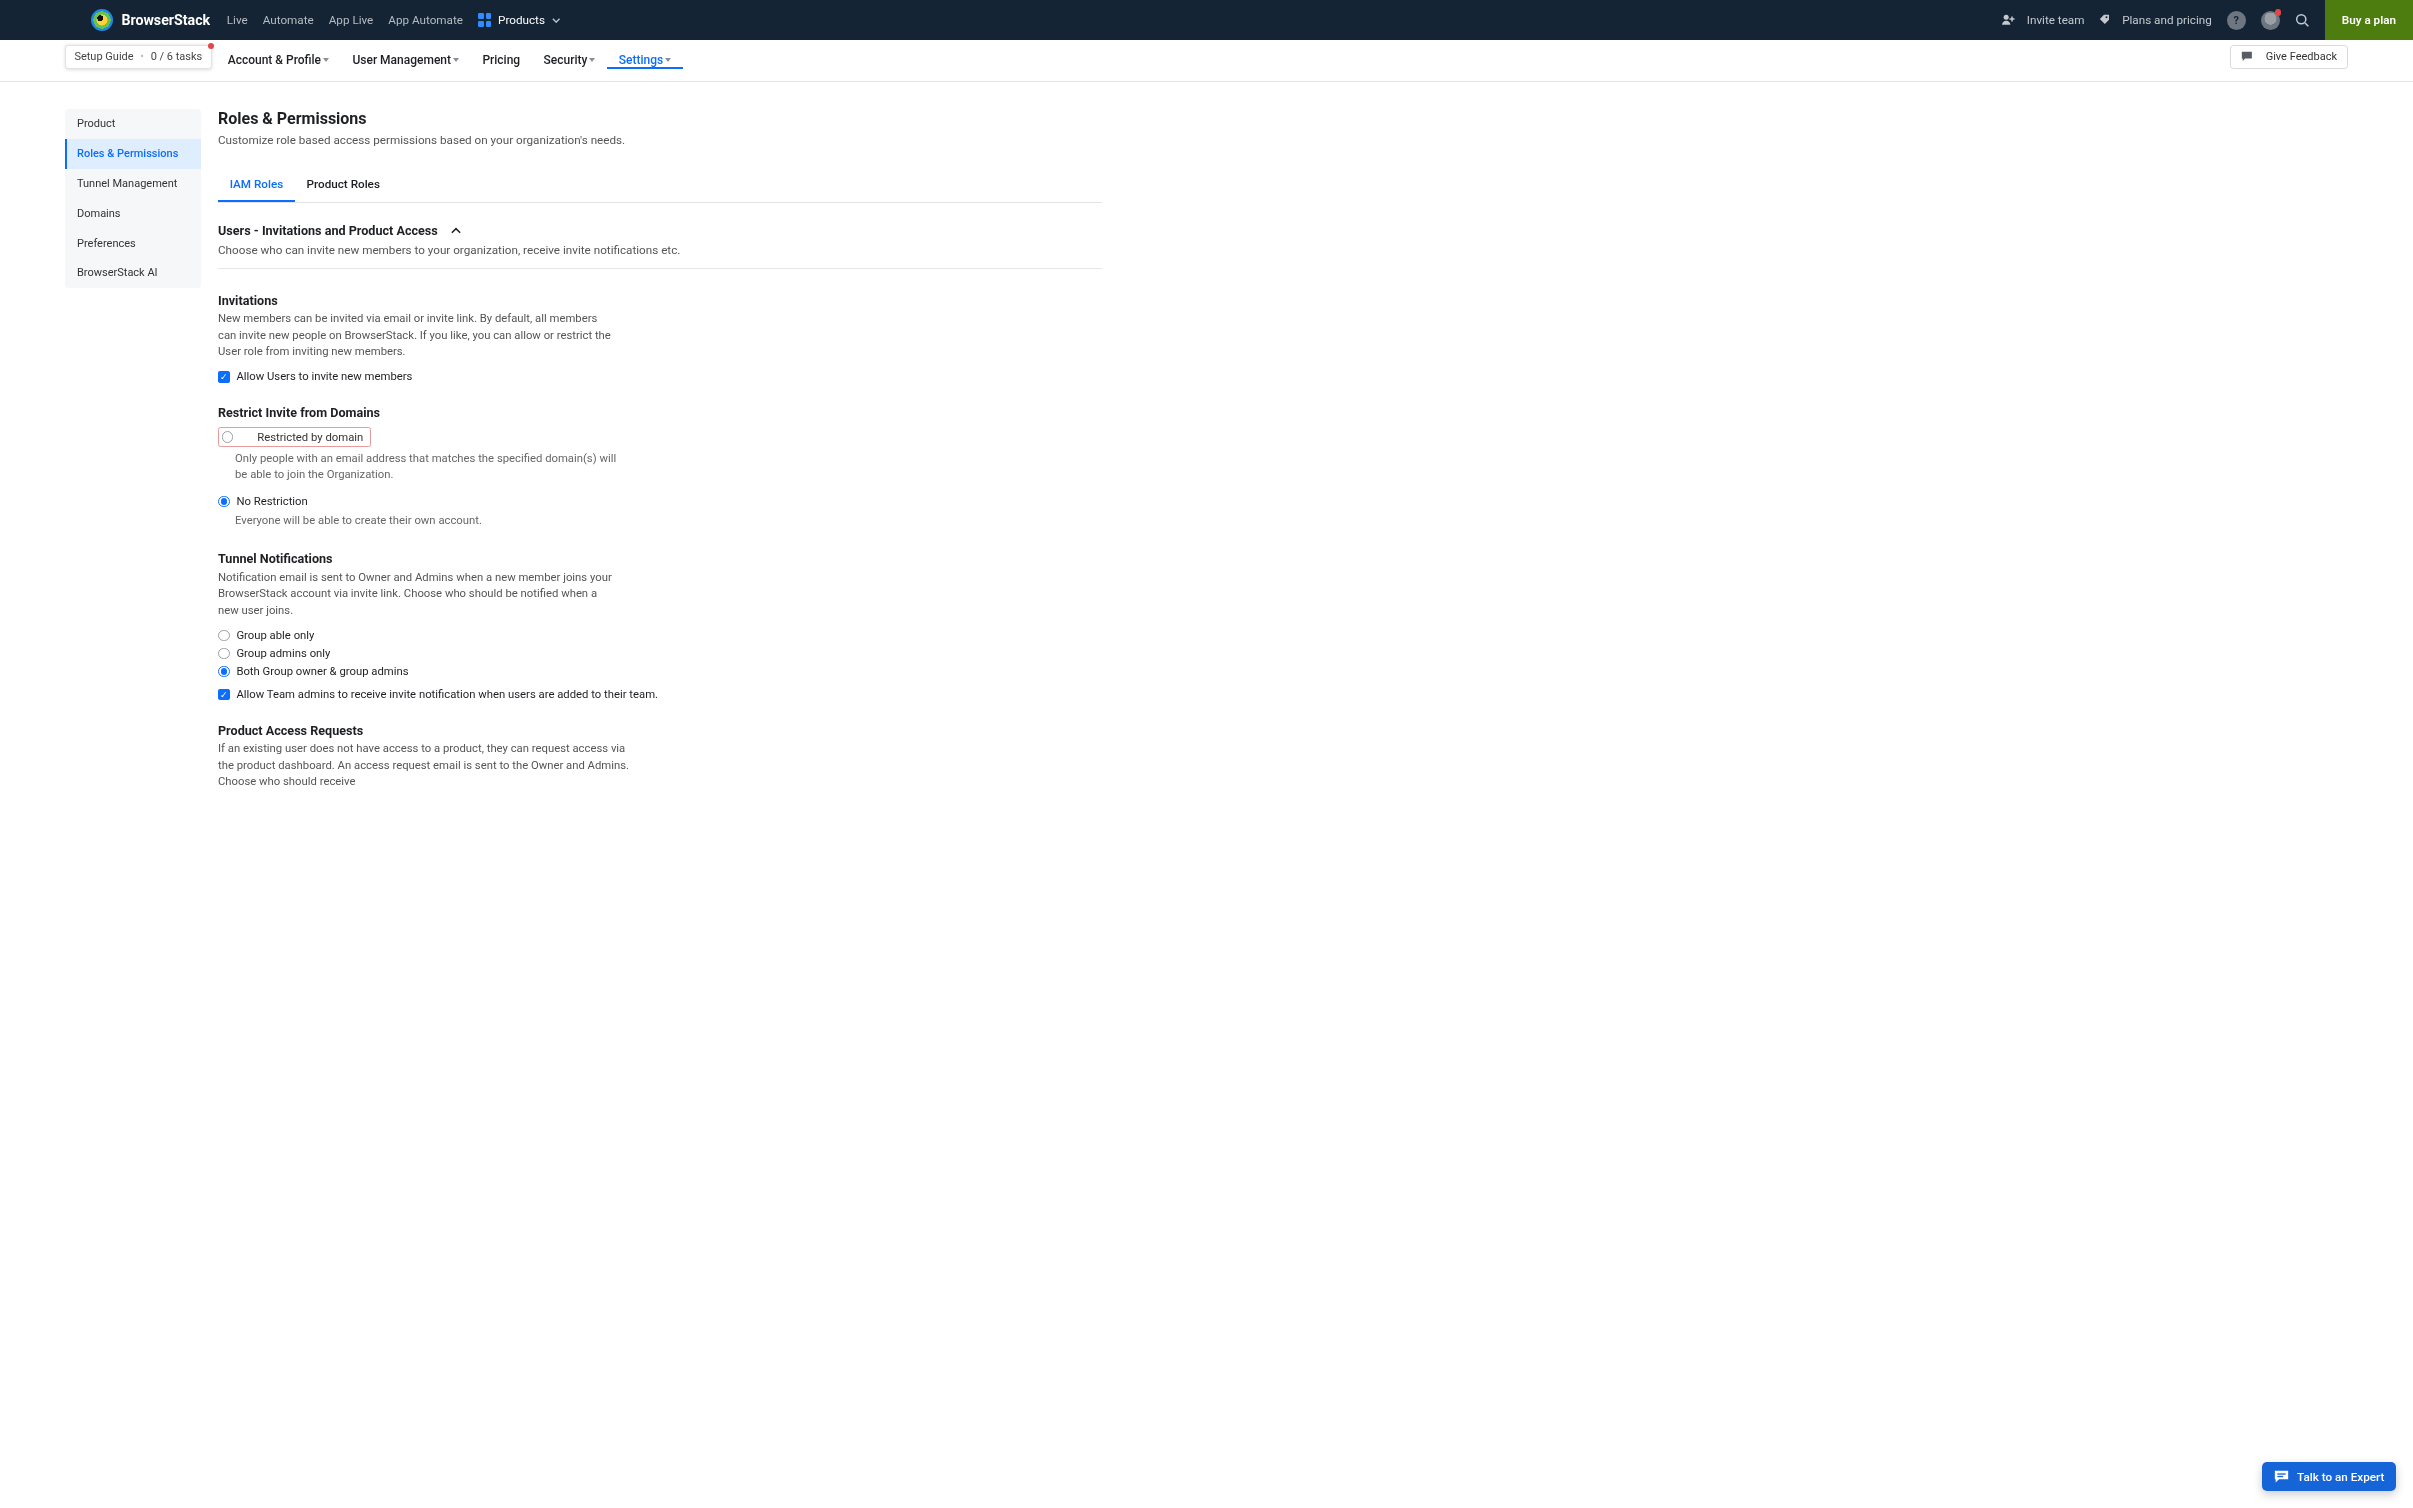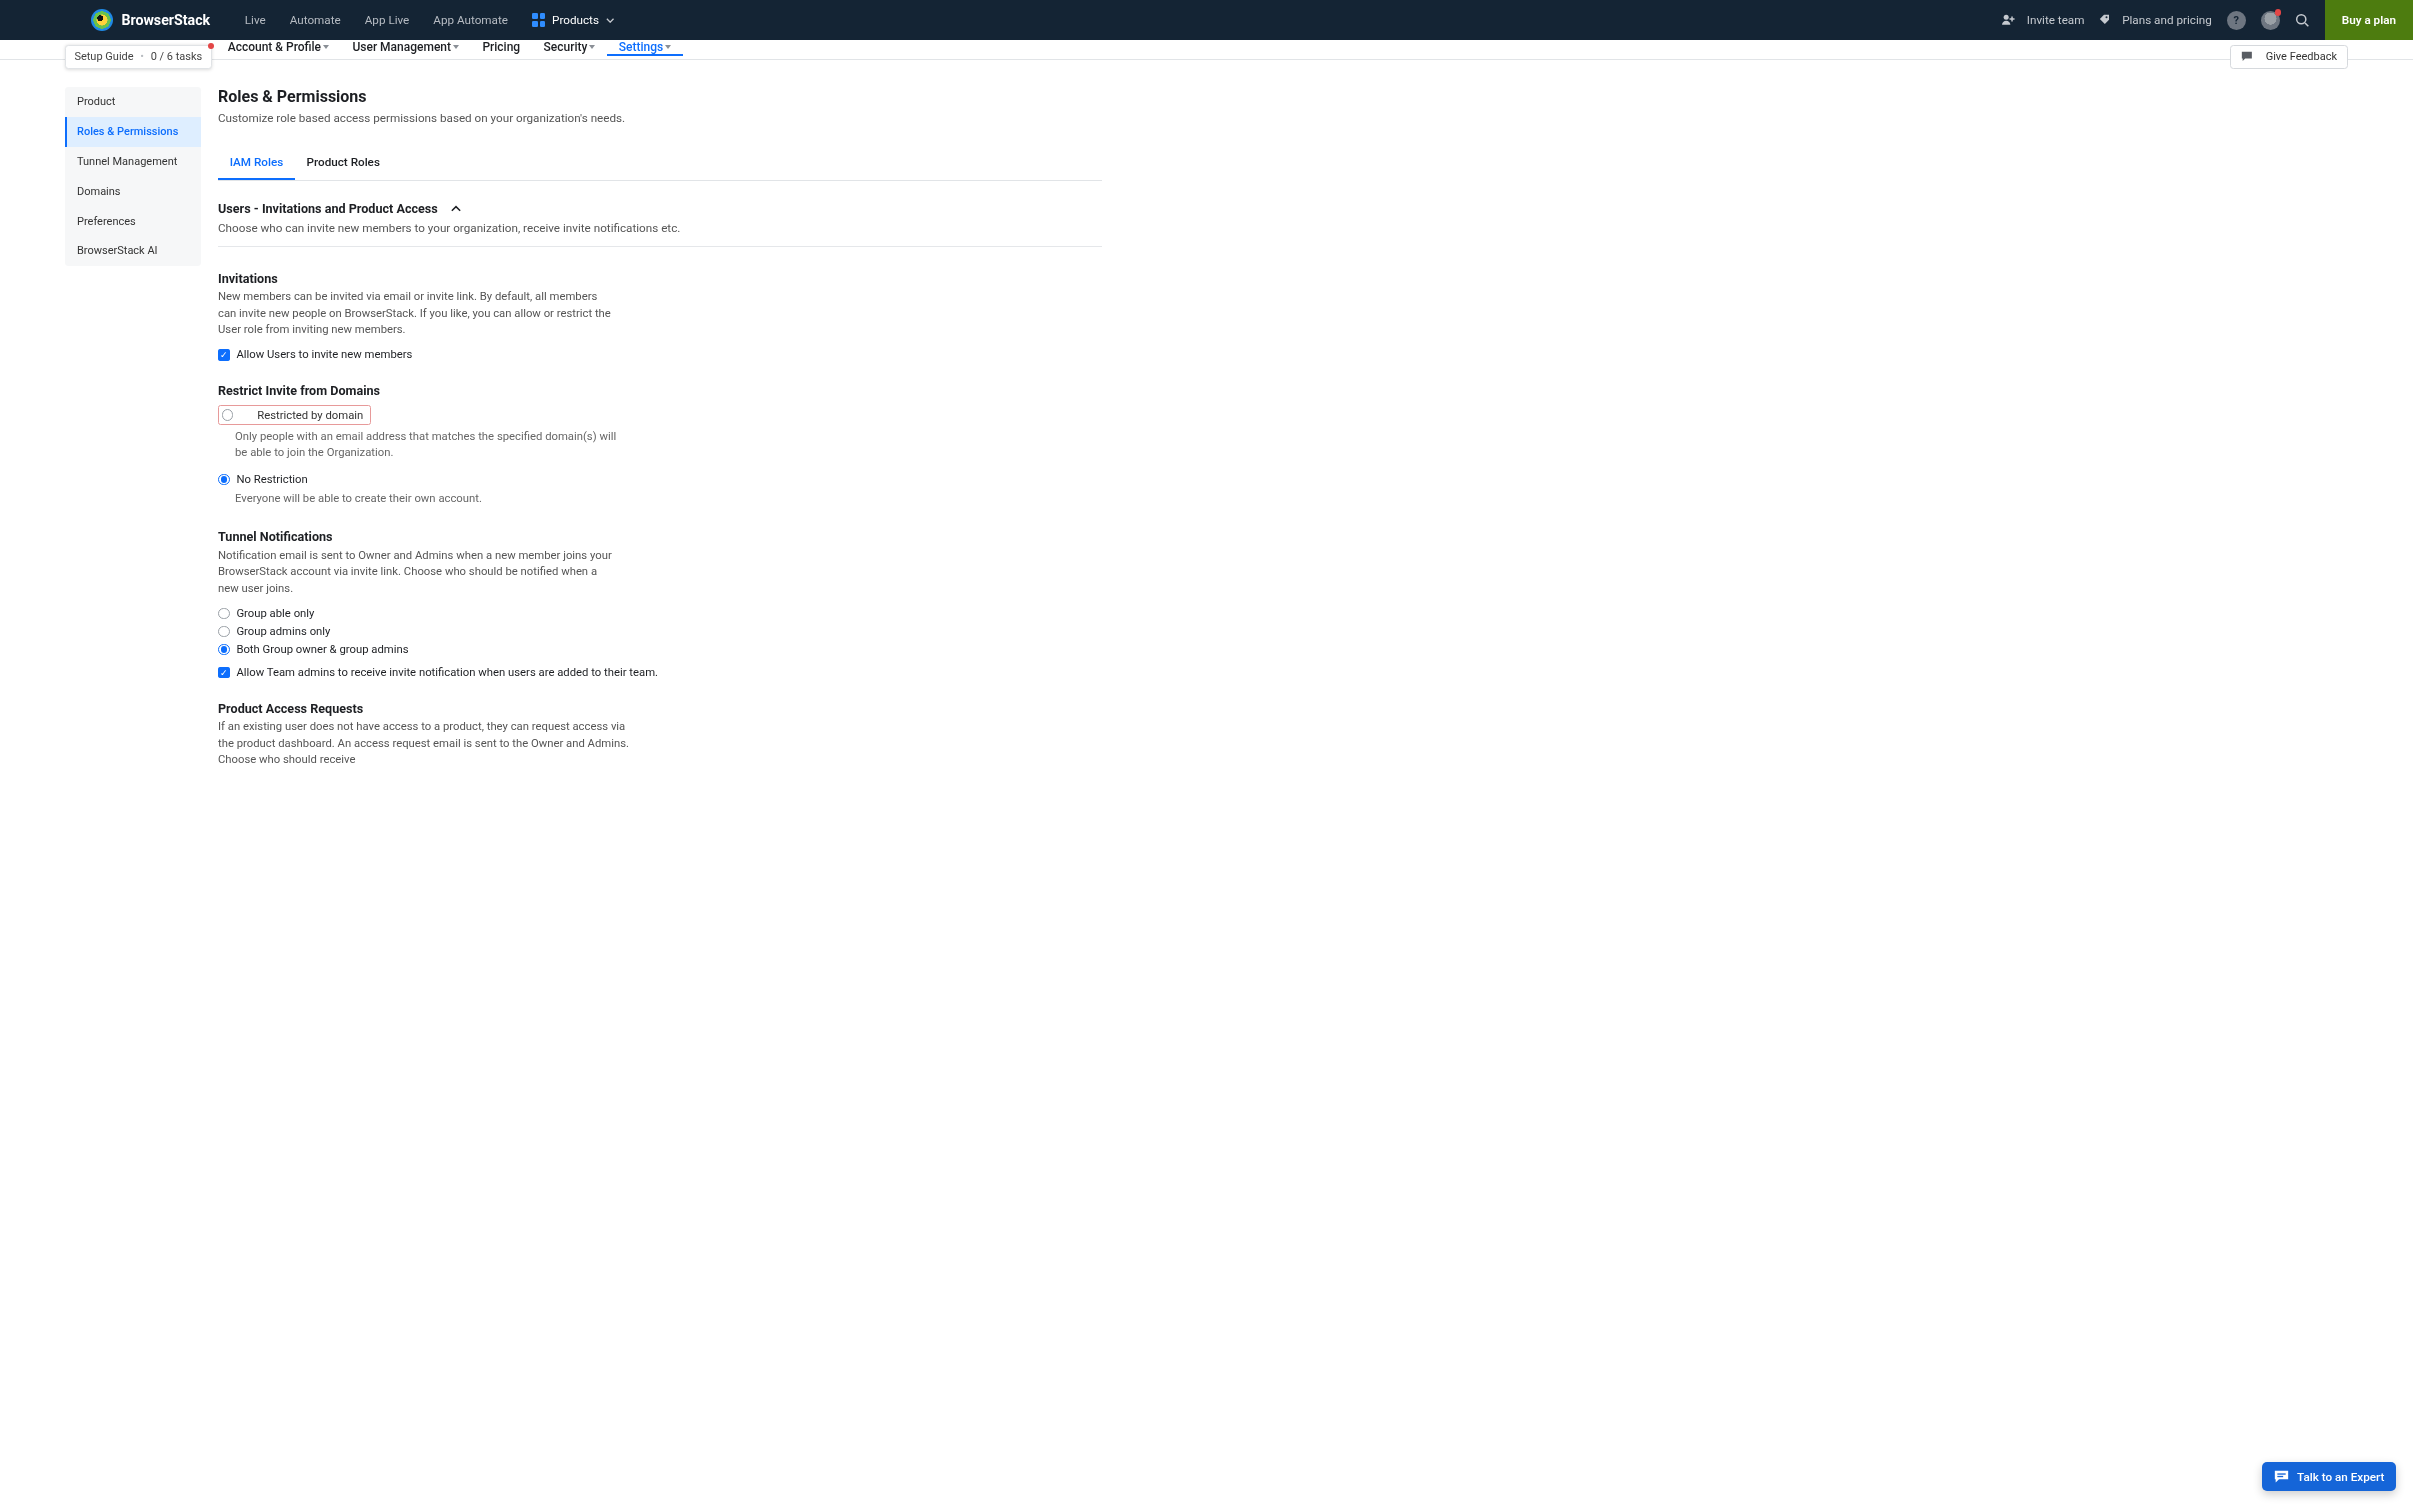--- a/index.html
+++ b/index.html
@@ -36,22 +36,22 @@
     background:
       radial-gradient(circle at 42% 42%, #111 0 16%, transparent 17%),
       radial-gradient(circle at 50% 50%, #ffd23a 0 35%, transparent 36%),
       radial-gradient(circle at 50% 50%, #6ac24a 0 55%, transparent 56%),
       radial-gradient(circle at 50% 50%, #1f89e5 0 78%, transparent 79%),
       radial-gradient(circle at 50% 50%, #e67432 0 100%, transparent 100%);
   }
   .top-links {
     display: flex;
     align-items: center;
-    gap: 24px;
-    margin-left: 23px;
+    gap: 15px;
+    margin-left: 5px;
   }
   .top-links a, .top-dropdown {
     color: #b6bbc2;
     text-decoration: none;
     font-size: 11.7px;
     cursor: pointer;
   }
   .products-btn {
     display: inline-flex;
     align-items: center;
@@ -109,25 +109,25 @@
     font-weight:600;
     height:40px;
     padding: 0 17px;
     display:flex; align-items:center;
     font-size:11.7px;
     cursor:pointer;
   }
 
   
   .secbar {
-    height: 20px;
+    height: 42px;
     border-bottom: 0.8px solid #e1e4e7;
     background: #fff;
     display: flex;
-    align-items: flex-start;
+    align-items: center;
     position: relative;
   }
   .setup-pill {
     position: absolute;
     top: 5px;
     left: 65px;
     height: 23.5px;
     background:#fff;
     border:0.8px solid #e0e3e6;
     border-radius:3.4px;

